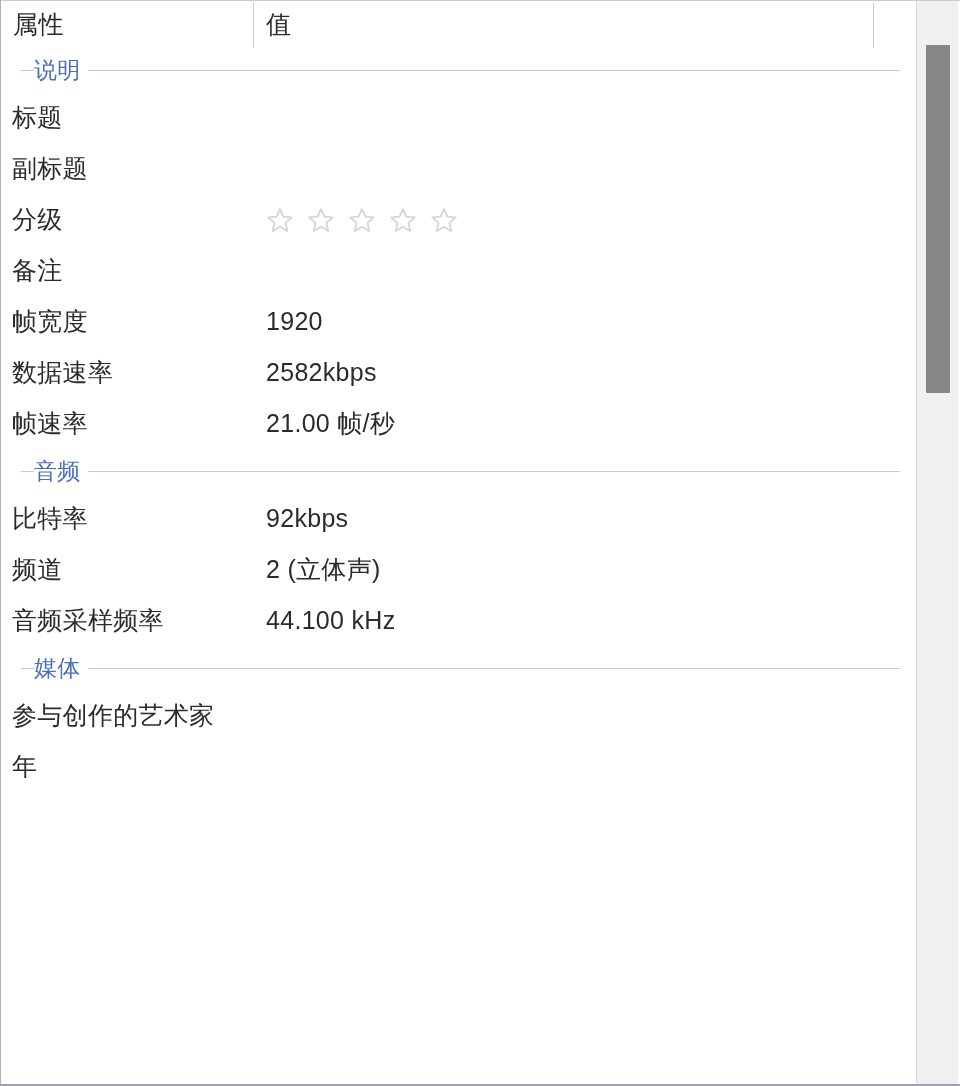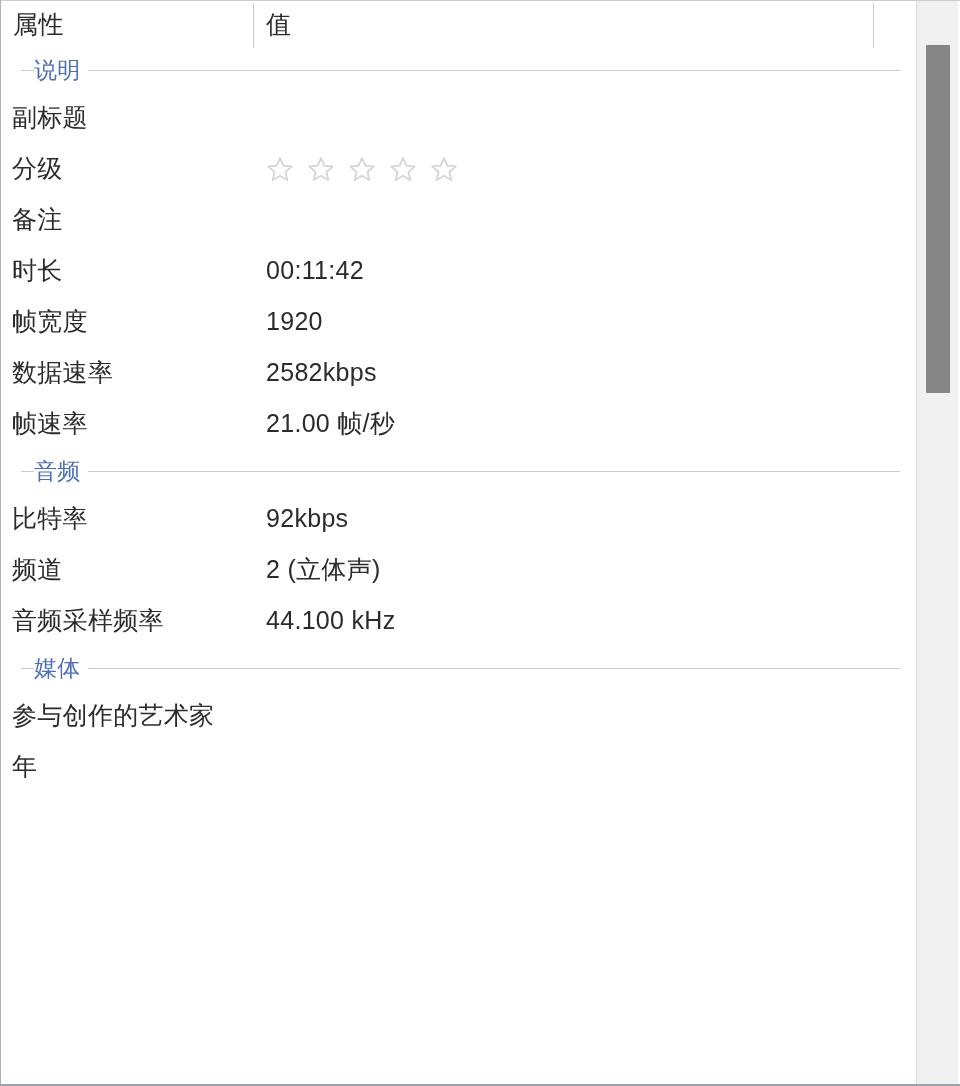--- a/index.html
+++ b/index.html
@@ -176,20 +176,24 @@
     <div class="header-divider d1"></div>
     <div class="header-divider d2"></div>
   </div>
 
   <div class="list" id="list">
       <div class="section">
         <div class="section-rule"></div>
         <div class="section-title">说明</div>
       </div>
       <div class="row">
+        <div class="label">标题</div>
+        <div class="value"></div>
+      </div>
+      <div class="row">
         <div class="label">副标题</div>
         <div class="value"></div>
       </div>
       <div class="row">
         <div class="label">分级</div>
         <div class="stars">
           <span>
             <svg width="28" height="28" viewBox="0 0 24 24">
               <path d="M12 2.6 L14.9 9.1 L22 9.8 L16.7 14.5 L18.2 21.4 L12 17.8 L5.8 21.4 L7.3 14.5 L2 9.8 L9.1 9.1 Z" fill="none" stroke="#d6d6d6" stroke-width="1.6" stroke-linejoin="round"></path>
             </svg>
@@ -212,24 +216,20 @@
           <span>
             <svg width="28" height="28" viewBox="0 0 24 24">
               <path d="M12 2.6 L14.9 9.1 L22 9.8 L16.7 14.5 L18.2 21.4 L12 17.8 L5.8 21.4 L7.3 14.5 L2 9.8 L9.1 9.1 Z" fill="none" stroke="#d6d6d6" stroke-width="1.6" stroke-linejoin="round"></path>
             </svg>
           </span>
         </div>
       </div>
       <div class="row">
         <div class="label">备注</div>
         <div class="value"></div>
-      </div>
-      <div class="row">
-        <div class="label">时长</div>
-        <div class="value">00:11:42</div>
       </div>
       <div class="row">
         <div class="label">帧宽度</div>
         <div class="value">1920</div>
       </div>
       <div class="row">
         <div class="label">数据速率</div>
         <div class="value">2582kbps</div>
       </div>
       <div class="row">

